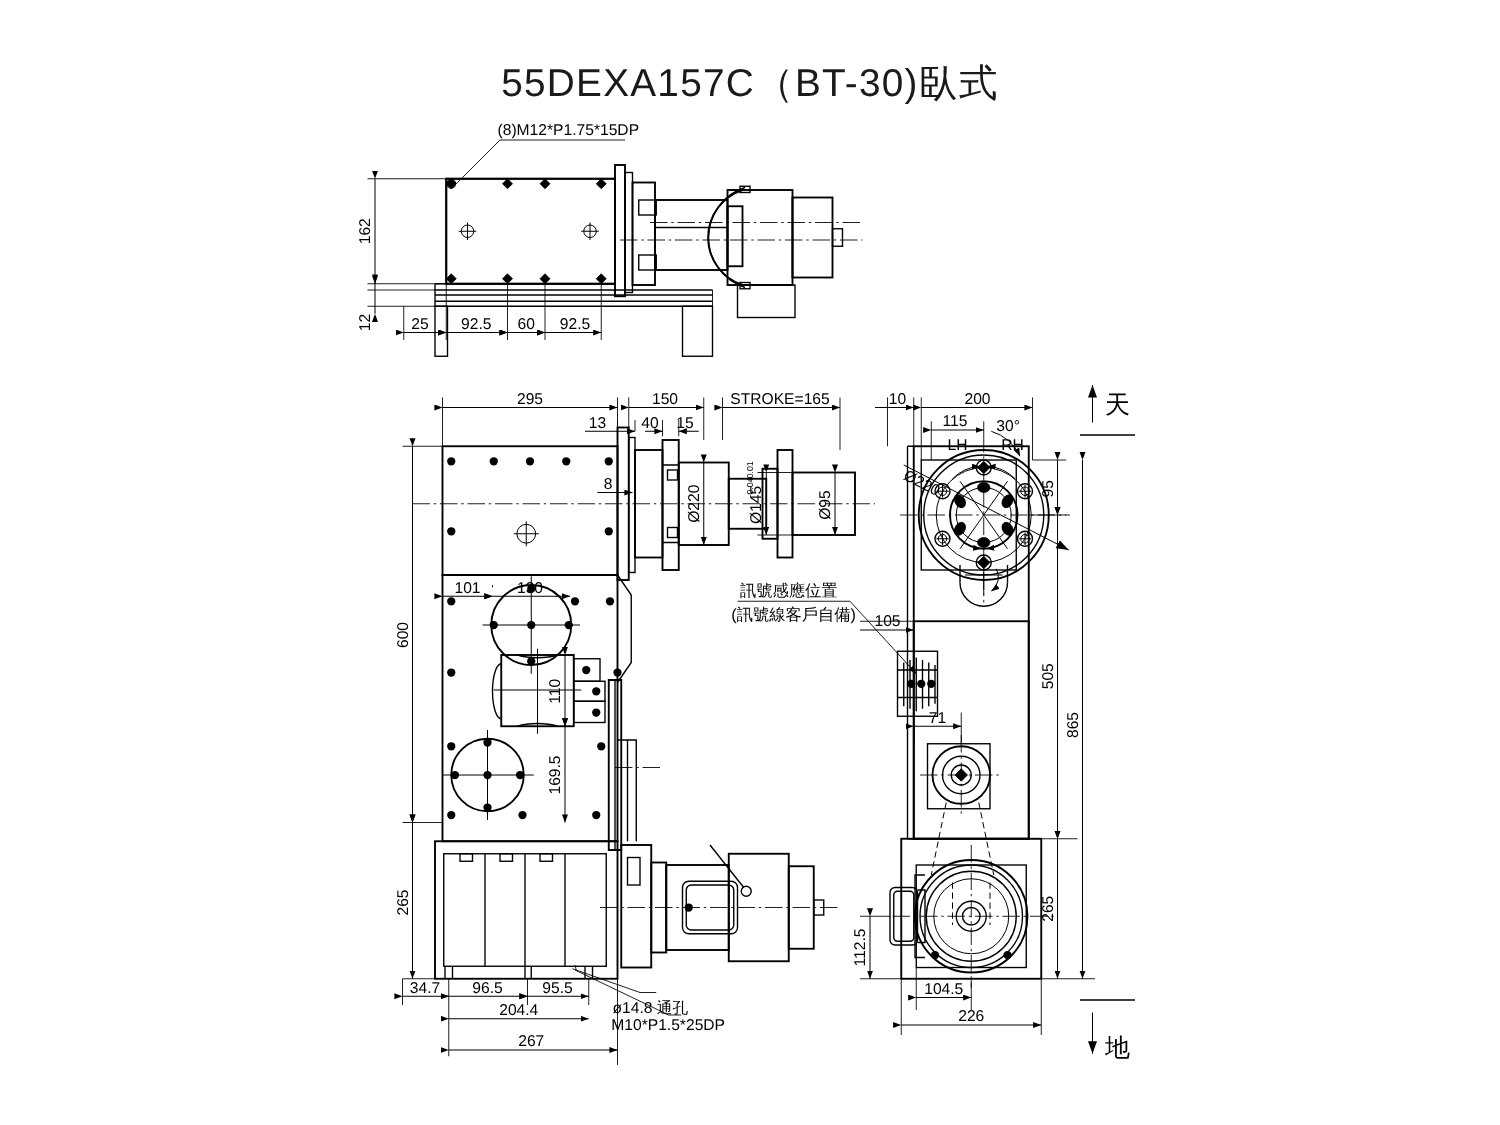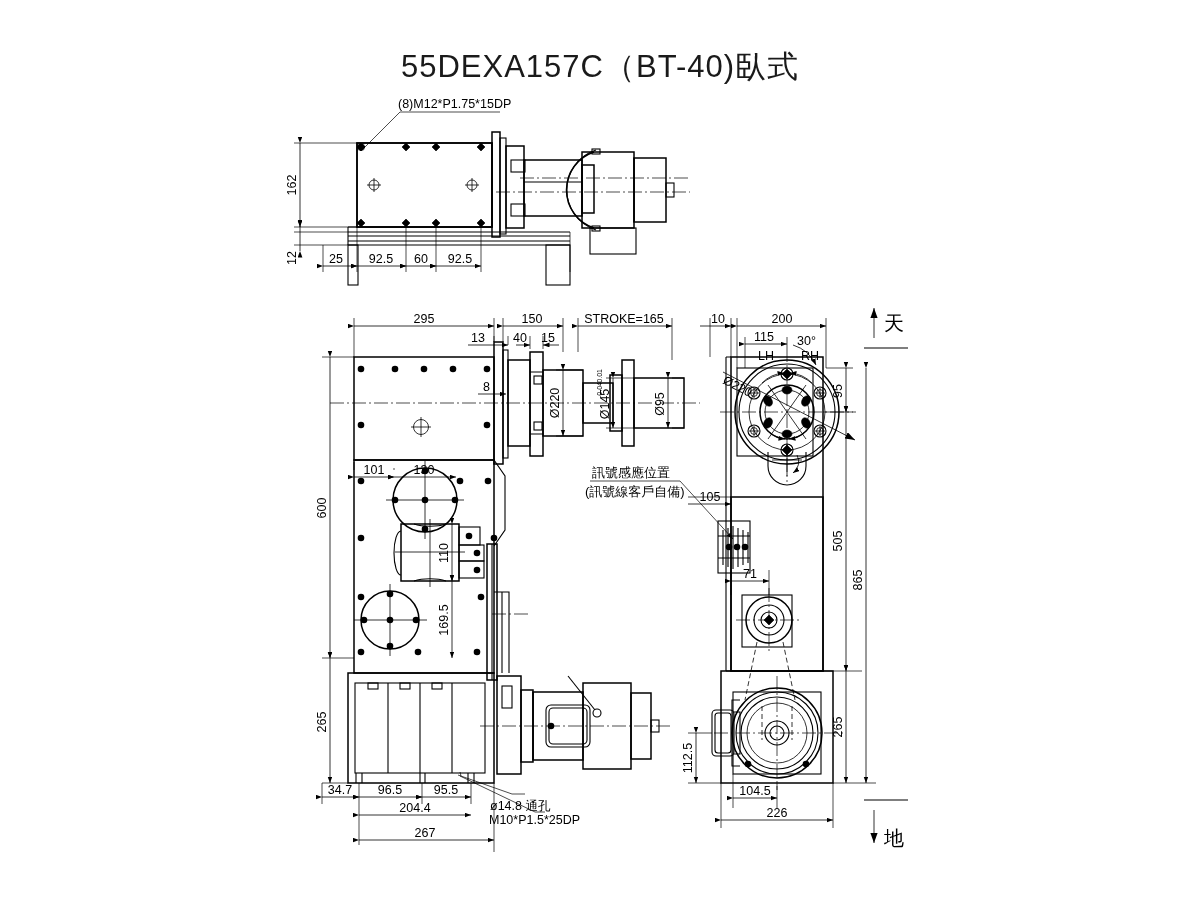--- a/index.html
+++ b/index.html
@@ -11,21 +11,21 @@
     font-size:31px;letter-spacing:1px;color:#1a1a1a;font-weight:400;
   }
   svg#dwg{position:absolute;left:0;top:0;width:1200px;height:900px;}
   text{font-family:"Liberation Sans",sans-serif;fill:#000;}
 </style>
 </head>
 <body>
 
 <div id="sheet">
 
-  <div id="title">55DEXA157C（BT-40)臥式</div>
+  <div id="title">55DEXA157C（BT-30)臥式</div>
 
   <svg id="dwg" viewBox="0 0 1200 900">
     <defs>
       <marker id="ah" markerWidth="9" markerHeight="9" refX="8" refY="3" orient="auto" markerUnits="userSpaceOnUse">
         <path d="M0,0 L8,3 L0,6 z" fill="#000"></path>
       </marker>
       <marker id="ahs" markerWidth="7" markerHeight="7" refX="6.5" refY="2.4" orient="auto" markerUnits="userSpaceOnUse">
         <path d="M0,0 L6.5,2.4 L0,4.8 z" fill="#000"></path>
       </marker>
       <marker id="ahb" markerWidth="11" markerHeight="11" refX="10" refY="3.6" orient="auto" markerUnits="userSpaceOnUse">

